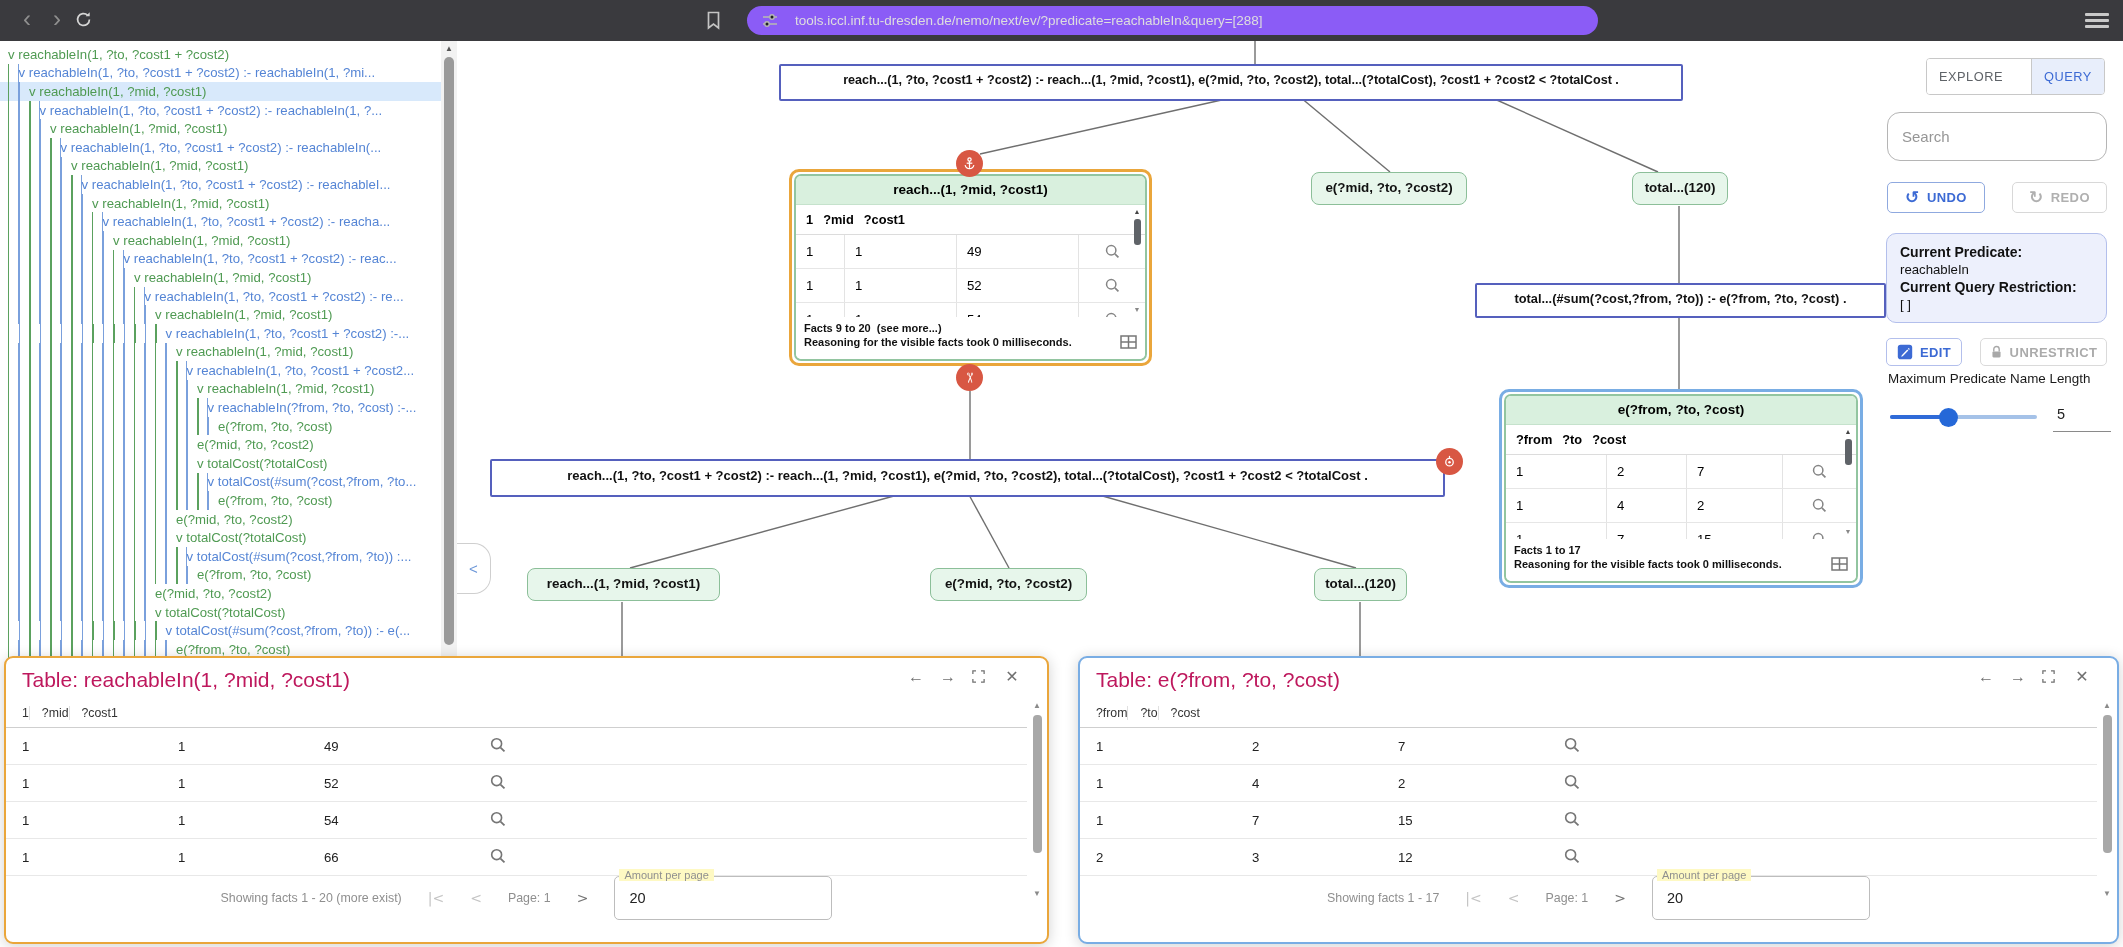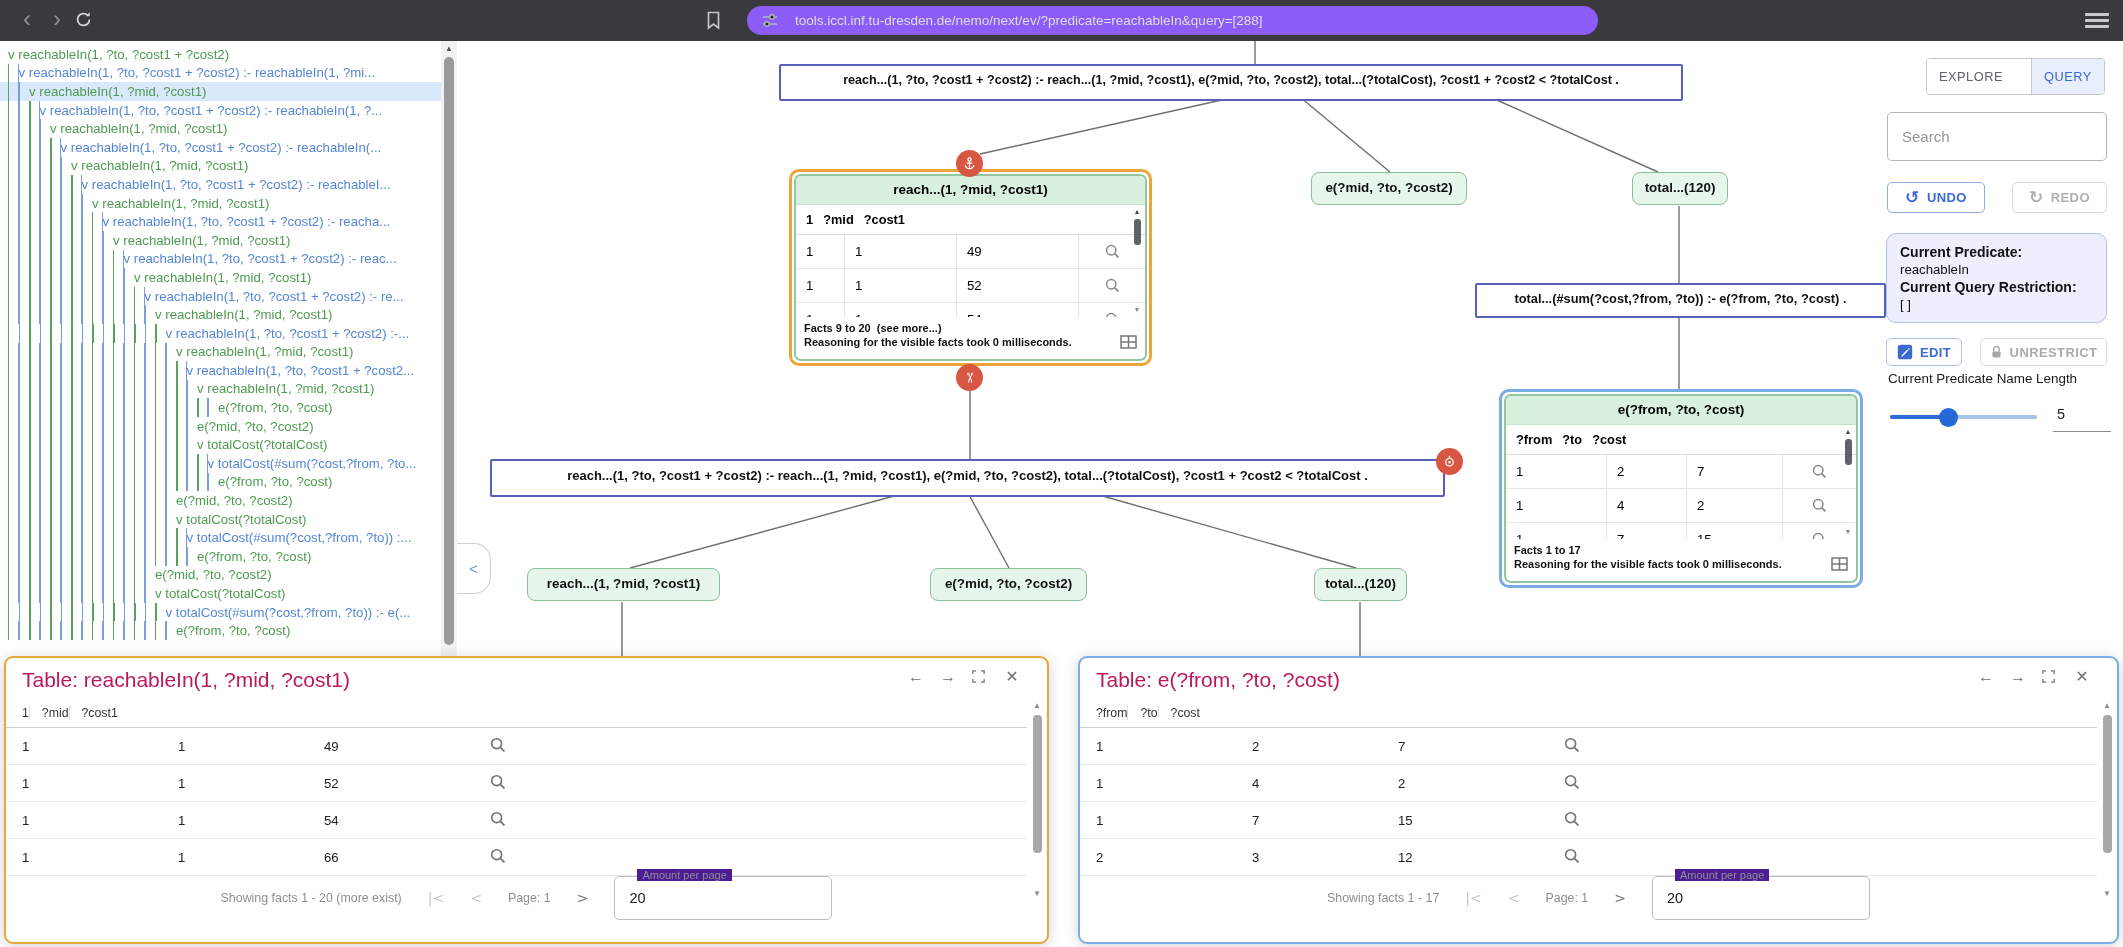--- a/index.html
+++ b/index.html
@@ -51,21 +51,21 @@
   .gscroll .sa{font-size:7px;color:#444;line-height:10px;}
   .gscroll .sthumb{width:7px;height:26px;background:#5f6368;border-radius:3px;margin:2px auto;}
   .gscroll .sdown{position:absolute;bottom:0;left:0;width:100%;font-size:7px;color:#888;}
   .gfoot{position:absolute;left:0;right:0;bottom:0;height:42px;background:#fff;border-radius:0 0 5px 5px;padding:4px 30px 0 8px;box-sizing:border-box;font-size:11px;font-weight:bold;color:#111;line-height:14px;white-space:nowrap;}
   .gridicon{position:absolute;right:8px;bottom:10px;}
   
   #tabs{position:absolute;left:1926px;top:58px;height:35px;display:flex;border:1px solid #c8c8c8;border-radius:4px;overflow:hidden;z-index:2;gap:16px;}
   .tab{padding:0 12px;line-height:35px;font-size:12.8px;letter-spacing:.5px;color:#5f6368;background:#fff;cursor:pointer;}
   .tab.active{background:#e8eefb;color:#3c6ad4;border-left:1px solid #c8c8c8;}
   #search-box{position:absolute;left:1887px;top:112px;width:220px;height:49px;z-index:2;}
-  #search-box input{width:100%;height:100%;box-sizing:border-box;border:1px solid #b5b5b5;border-radius:5px;font-size:15px;padding-left:14px;font-family:inherit;color:#333;outline:none;}
+  #search-box input{width:100%;height:100%;box-sizing:border-box;border:1px solid #b5b5b5;border-radius:13px;font-size:15px;padding-left:14px;font-family:inherit;color:#333;outline:none;}
   #search-box input::placeholder{color:#969696;}
   .rbtn{position:absolute;height:31px;border-radius:5px;display:flex;align-items:center;justify-content:center;gap:7px;font-size:13px;font-weight:600;letter-spacing:.4px;background:#fff;cursor:pointer;z-index:2;box-sizing:border-box;}
   #undo-btn{left:1887px;top:182px;width:98px;border:1px solid #8fa9df;color:#3c6ad4;}
   #redo-btn{left:2012px;top:182px;width:95px;border:1px solid #d8d8d8;color:#b0b0b0;}
   .rbtn .glyph{font-size:17px;font-weight:bold;font-family:"DejaVu Sans",sans-serif;line-height:17px;}
   #info-box{position:absolute;left:1886px;top:233px;width:221px;background:#edf0fc;border:1px solid #b3bfec;border-radius:10px;padding:9px 13px;font-size:13.2px;color:#111;z-index:2;box-sizing:border-box;}
   #info-box .lbl{font-weight:bold;font-size:14px;line-height:18px;}
   #info-box .val{line-height:17px;}
   #edit-btn{left:1886px;top:338px;width:76px;height:28px;border:1px solid #b3bfec;color:#3c6ad4;}
   #unrestrict-btn{left:1980px;top:338px;width:127px;height:28px;border:1px solid #dadada;color:#ababab;}
@@ -85,21 +85,21 @@
   .bh .hc{box-sizing:border-box;}
   .bh .hc + .hc{border-left:1px solid #e0e0e0;padding-left:12px;}
   .brows{position:absolute;left:0;top:70px;right:20px;}
   .brow{display:flex;height:36px;align-items:center;border-bottom:1px solid #e8e8e8;font-size:13.2px;color:#222;padding-left:16px;}
   .brow .bc1{width:156px;} .brow .bc2{width:146px;} .brow .bc3{width:134px;}
   .brow .bci{width:80px;text-align:center;cursor:pointer;}
   .bfoot{position:absolute;left:0;bottom:22px;width:100%;display:flex;align-items:center;justify-content:center;gap:26px;color:#8f8f8f;font-size:12.4px;}
   .pgbtn{font-size:14px;color:#c4c4c4;cursor:pointer;font-family:"DejaVu Sans",sans-serif;}
   .pgbtn.on{color:#757575;}
   .amount{position:relative;border:1px solid #bdbdbd;border-radius:5px;width:218px;height:44px;box-sizing:border-box;}
-  .amount legend{position:absolute;top:-8px;left:22px;background:#4c1d95;padding:0 5px;font-size:11px;color:#8f8f8f;}
+  .amount legend{position:absolute;top:-8px;left:4px;background:#fef9c3;padding:0 5px;font-size:11px;color:#8f8f8f;}
   .amount input{border:none;outline:none;font-size:14.5px;color:#222;margin:12px 0 0 12px;width:180px;font-family:inherit;}
   .bscroll{position:absolute;right:3px;top:42px;width:14px;bottom:60px;text-align:center;}
   .bscroll .sa{font-size:8px;color:#8a8a8a;line-height:12px;}
   .bscroll .bthumb{width:9px;background:#a8a8a8;border-radius:4px;margin:3px auto;height:138px;}
   .bscroll .sdown{position:absolute;bottom:-16px;left:0;width:100%;font-size:8px;color:#8a8a8a;}
   svg{display:block;}
 </style>
 </head>
 <body>
 
@@ -206,20 +206,23 @@
     </div>
 
     <div class="trow b" style="--d: 17;">
       <span>v reachableIn(1, ?to, ?cost1 + ?cost2...</span>
     </div>
 
     <div class="trow g" style="--d: 18;">
       <span>v reachableIn(1, ?mid, ?cost1)</span>
     </div>
 
+    <div class="trow b" style="--d: 19;">
+      <span>v reachableIn(?from, ?to, ?cost) :-...</span>
+    </div>
 
     <div class="trow g" style="--d: 20;">
       <span>e(?from, ?to, ?cost)</span>
     </div>
 
     <div class="trow g" style="--d: 18;">
       <span>e(?mid, ?to, ?cost2)</span>
     </div>
 
     <div class="trow g" style="--d: 18;">
@@ -476,21 +479,21 @@
     </svg>
   <span>EDIT</span>
 </div>
 <div class="rbtn" id="unrestrict-btn">
   <svg width="13" height="15" viewBox="0 0 24 26">
       <path d="M7 11V7a5 5 0 0 1 10 0v4" fill="none" stroke="#a8a8a8" stroke-width="2.6"></path>
       <rect x="4.5" y="11" width="15" height="11" rx="2" fill="#a8a8a8"></rect>
     </svg>
   <span>UNRESTRICT</span>
 </div>
-<div id="slider-label">Current Predicate Name Length</div>
+<div id="slider-label">Maximum Predicate Name Length</div>
 <div id="slider-track">
     <div id="slider-fill"></div>
   </div>
 <div id="slider-thumb"></div>
 <div id="slider-value">5</div>
 
 <div class="bp" id="bp-left">
   <div class="bp-title">Table: reachableIn(1, ?mid, ?cost1)</div>
   <div class="bp-icons">
     <span class="ic">←</span>

